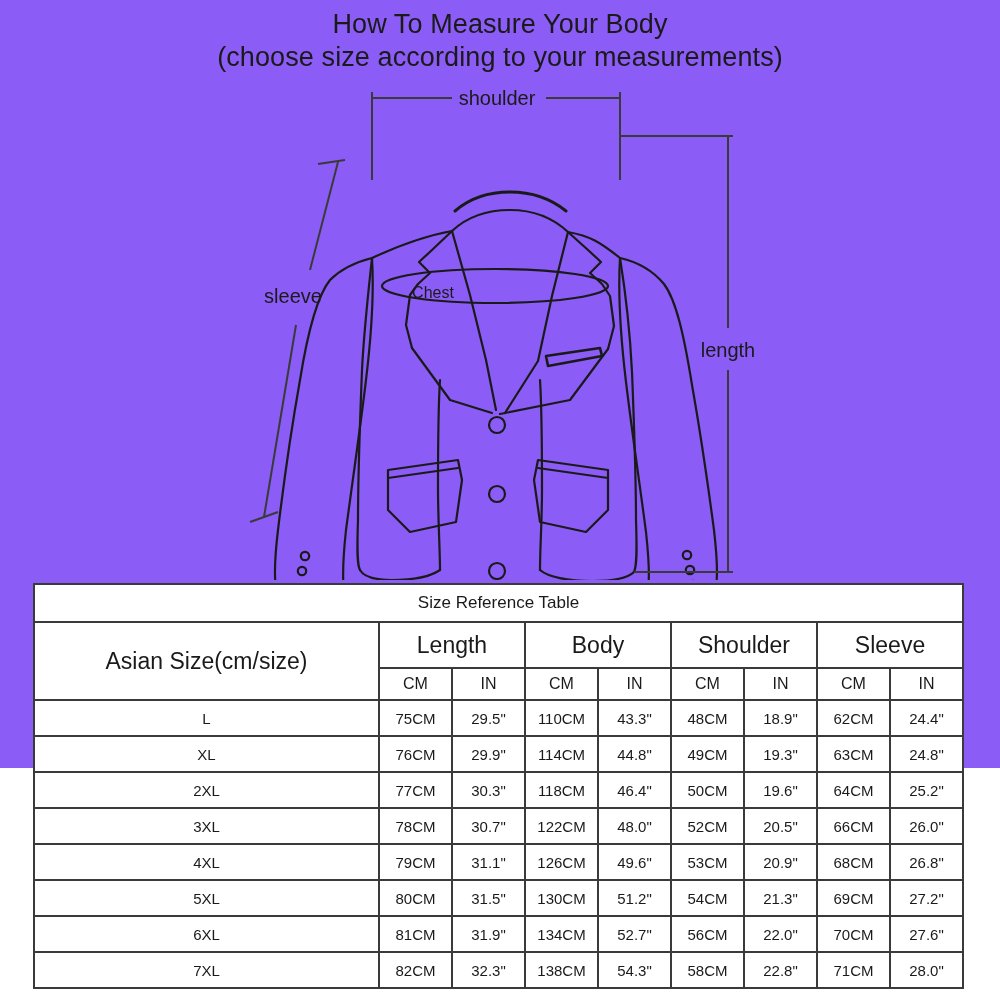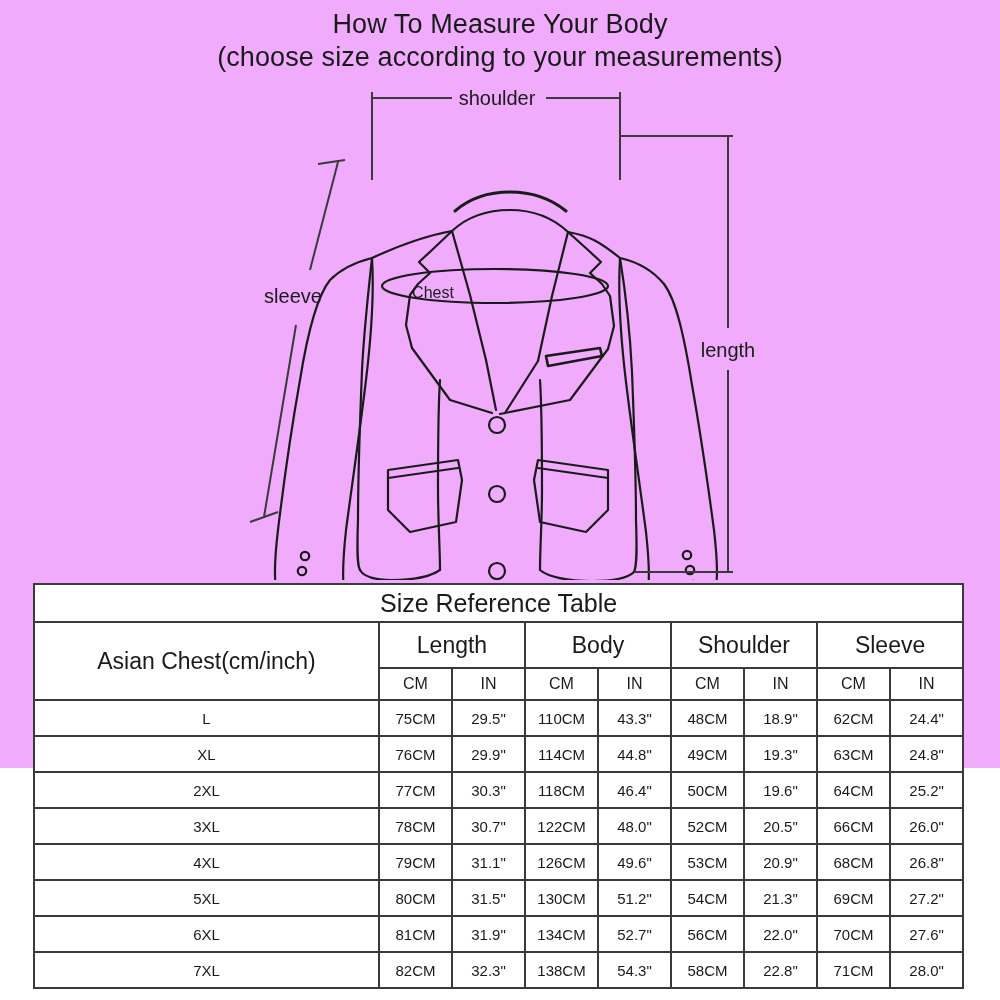--- a/index.html
+++ b/index.html
@@ -14,21 +14,21 @@
     font-family: "Liberation Sans", sans-serif;
     color: #1a1a1a;
     overflow: hidden;
     position: relative;
   }
 
   #page {
     position: relative;
     width: 1000px;
     height: 768px;
-    background: #f0abfc;
+    background: #8b5cf6;
   }
 
   
   .title-block {
     position: absolute;
     top: 8px;
     left: 0;
     width: 1000px;
     text-align: center;
     line-height: 1.22;
@@ -89,21 +89,21 @@
   table.size-table th {
     border: 2px solid #3a3a3a;
     text-align: center;
     vertical-align: middle;
     font-weight: 400;
     color: #1a1a1a;
     padding: 0;
   }
   .cap-row td {
     height: 36px;
-    font-size: 25px;
+    font-size: 17px;
   }
   .grp-row td {
     height: 44px;
     font-size: 23px;
   }
   .unit-row td {
     height: 30px;
     font-size: 16px;
   }
   .asian-cell {
@@ -228,21 +228,21 @@
         <col style="width:73px">
           <col style="width:73px">
         <col style="width:73px">
           <col style="width:73px">
       </colgroup>
       <tbody>
         <tr class="cap-row">
           <td colspan="9">Size Reference Table</td>
         </tr>
         <tr class="grp-row">
-          <td class="asian-cell" rowspan="2">Asian Chest(cm/inch)</td>
+          <td class="asian-cell" rowspan="2">Asian Size(cm/size)</td>
           <td colspan="2">Length</td>
           <td colspan="2">Body</td>
           <td colspan="2">Shoulder</td>
           <td colspan="2">Sleeve</td>
         </tr>
         <tr class="unit-row">
           <td>CM</td>
           <td>IN</td>
           <td>CM</td>
           <td>IN</td>

